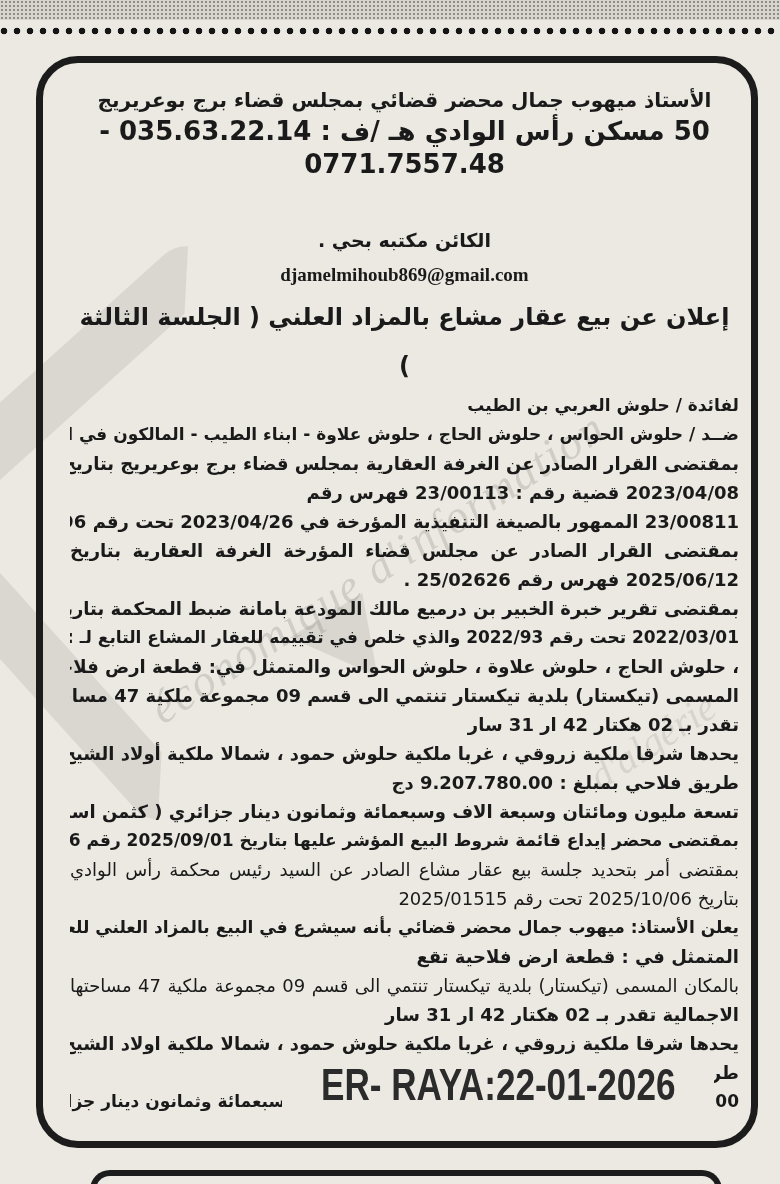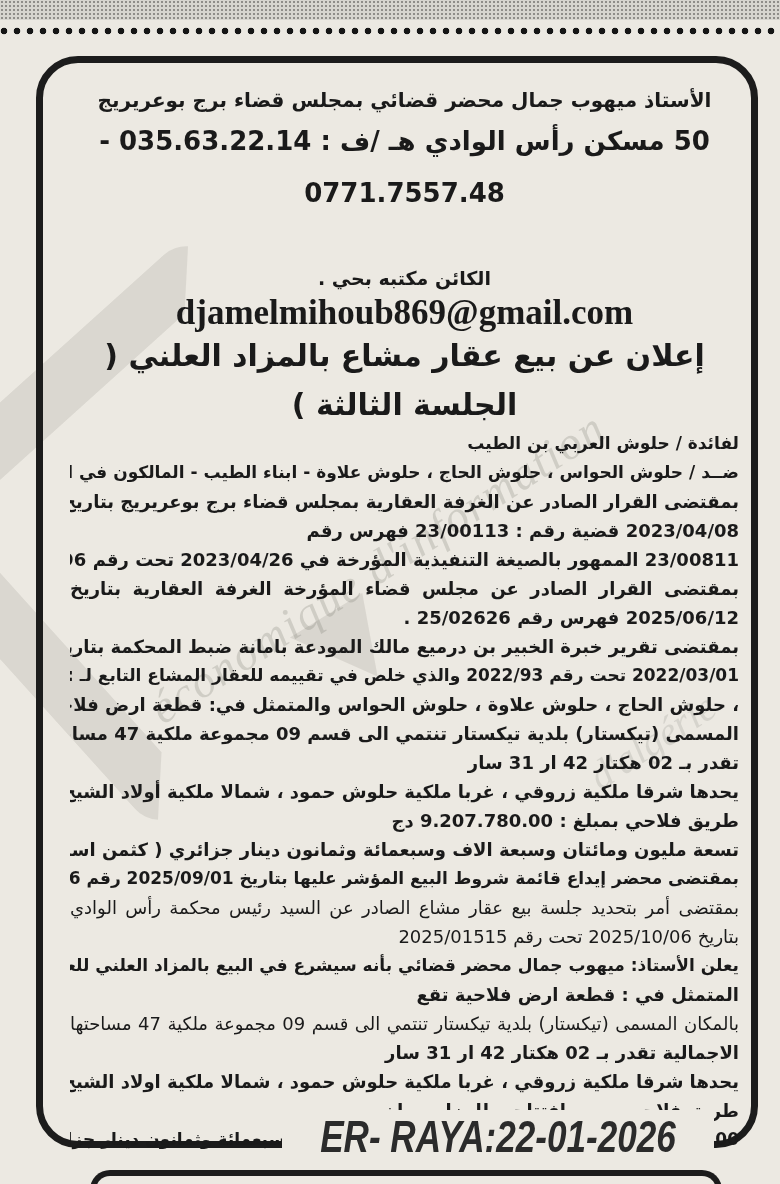--- a/index.html
+++ b/index.html
@@ -51,40 +51,40 @@
   
   .adbox{
     position:absolute;left:36px;top:56px;width:722px;height:1092px;
     box-sizing:border-box;
     border:7px solid #1c1c1c;border-radius:42px;
     padding:16px 12px 0 27px;
     direction:rtl;z-index:2;background:transparent;
   }
   .hl{text-align:center;font-weight:bold;}
   .h1{font-size:20px;line-height:30px;margin-top:6px;}
-  .h2{font-size:26px;line-height:52px;}
+  .h2{font-size:26px;line-height:33px;}
   .h3{font-size:19px;line-height:31px;margin-top:44px;}
   .email{direction:ltr;text-align:center;font-family:"Liberation Serif",serif;
-         font-weight:bold;font-size:35px;line-height:37px;}
-  .ttl{text-align:center;font-weight:bold;font-size:30px;line-height:49px;}
+         font-weight:bold;font-size:19px;line-height:37px;}
+  .ttl{text-align:center;font-weight:bold;font-size:24px;line-height:49px;}
   .sub{text-align:center;font-weight:bold;font-size:22px;line-height:33px;margin-bottom:8px;}
   
   .ln{
     font-size:18px;font-weight:bold;height:29px;line-height:29px;
     overflow:hidden;white-space:nowrap;
   }
   .j{text-align:justify;text-align-last:justify;}
   .r{text-align:right;}
   .sm{font-size:17px;}
   .light{font-weight:normal;}
   
   .eraya{
-    position:absolute;left:282px;top:1110px;width:432px;height:54px;
+    position:absolute;left:282px;top:1058px;width:432px;height:54px;
     background:#ece9e2;z-index:3;
-    display:flex;align-items:center;justify-content:center;font-style:italic;
+    display:flex;align-items:center;justify-content:center;
   }
   .eraya span{
     font-family:"Liberation Sans",sans-serif;font-weight:bold;
     font-size:45px;color:#2b2b2b;letter-spacing:0px;
     transform:scaleX(0.78);transform-origin:center;white-space:nowrap;
   }
   
   .nextbox{
     position:absolute;left:90px;right:58px;top:1170px;height:40px;
     border:6px solid #1c1c1c;border-bottom:none;

